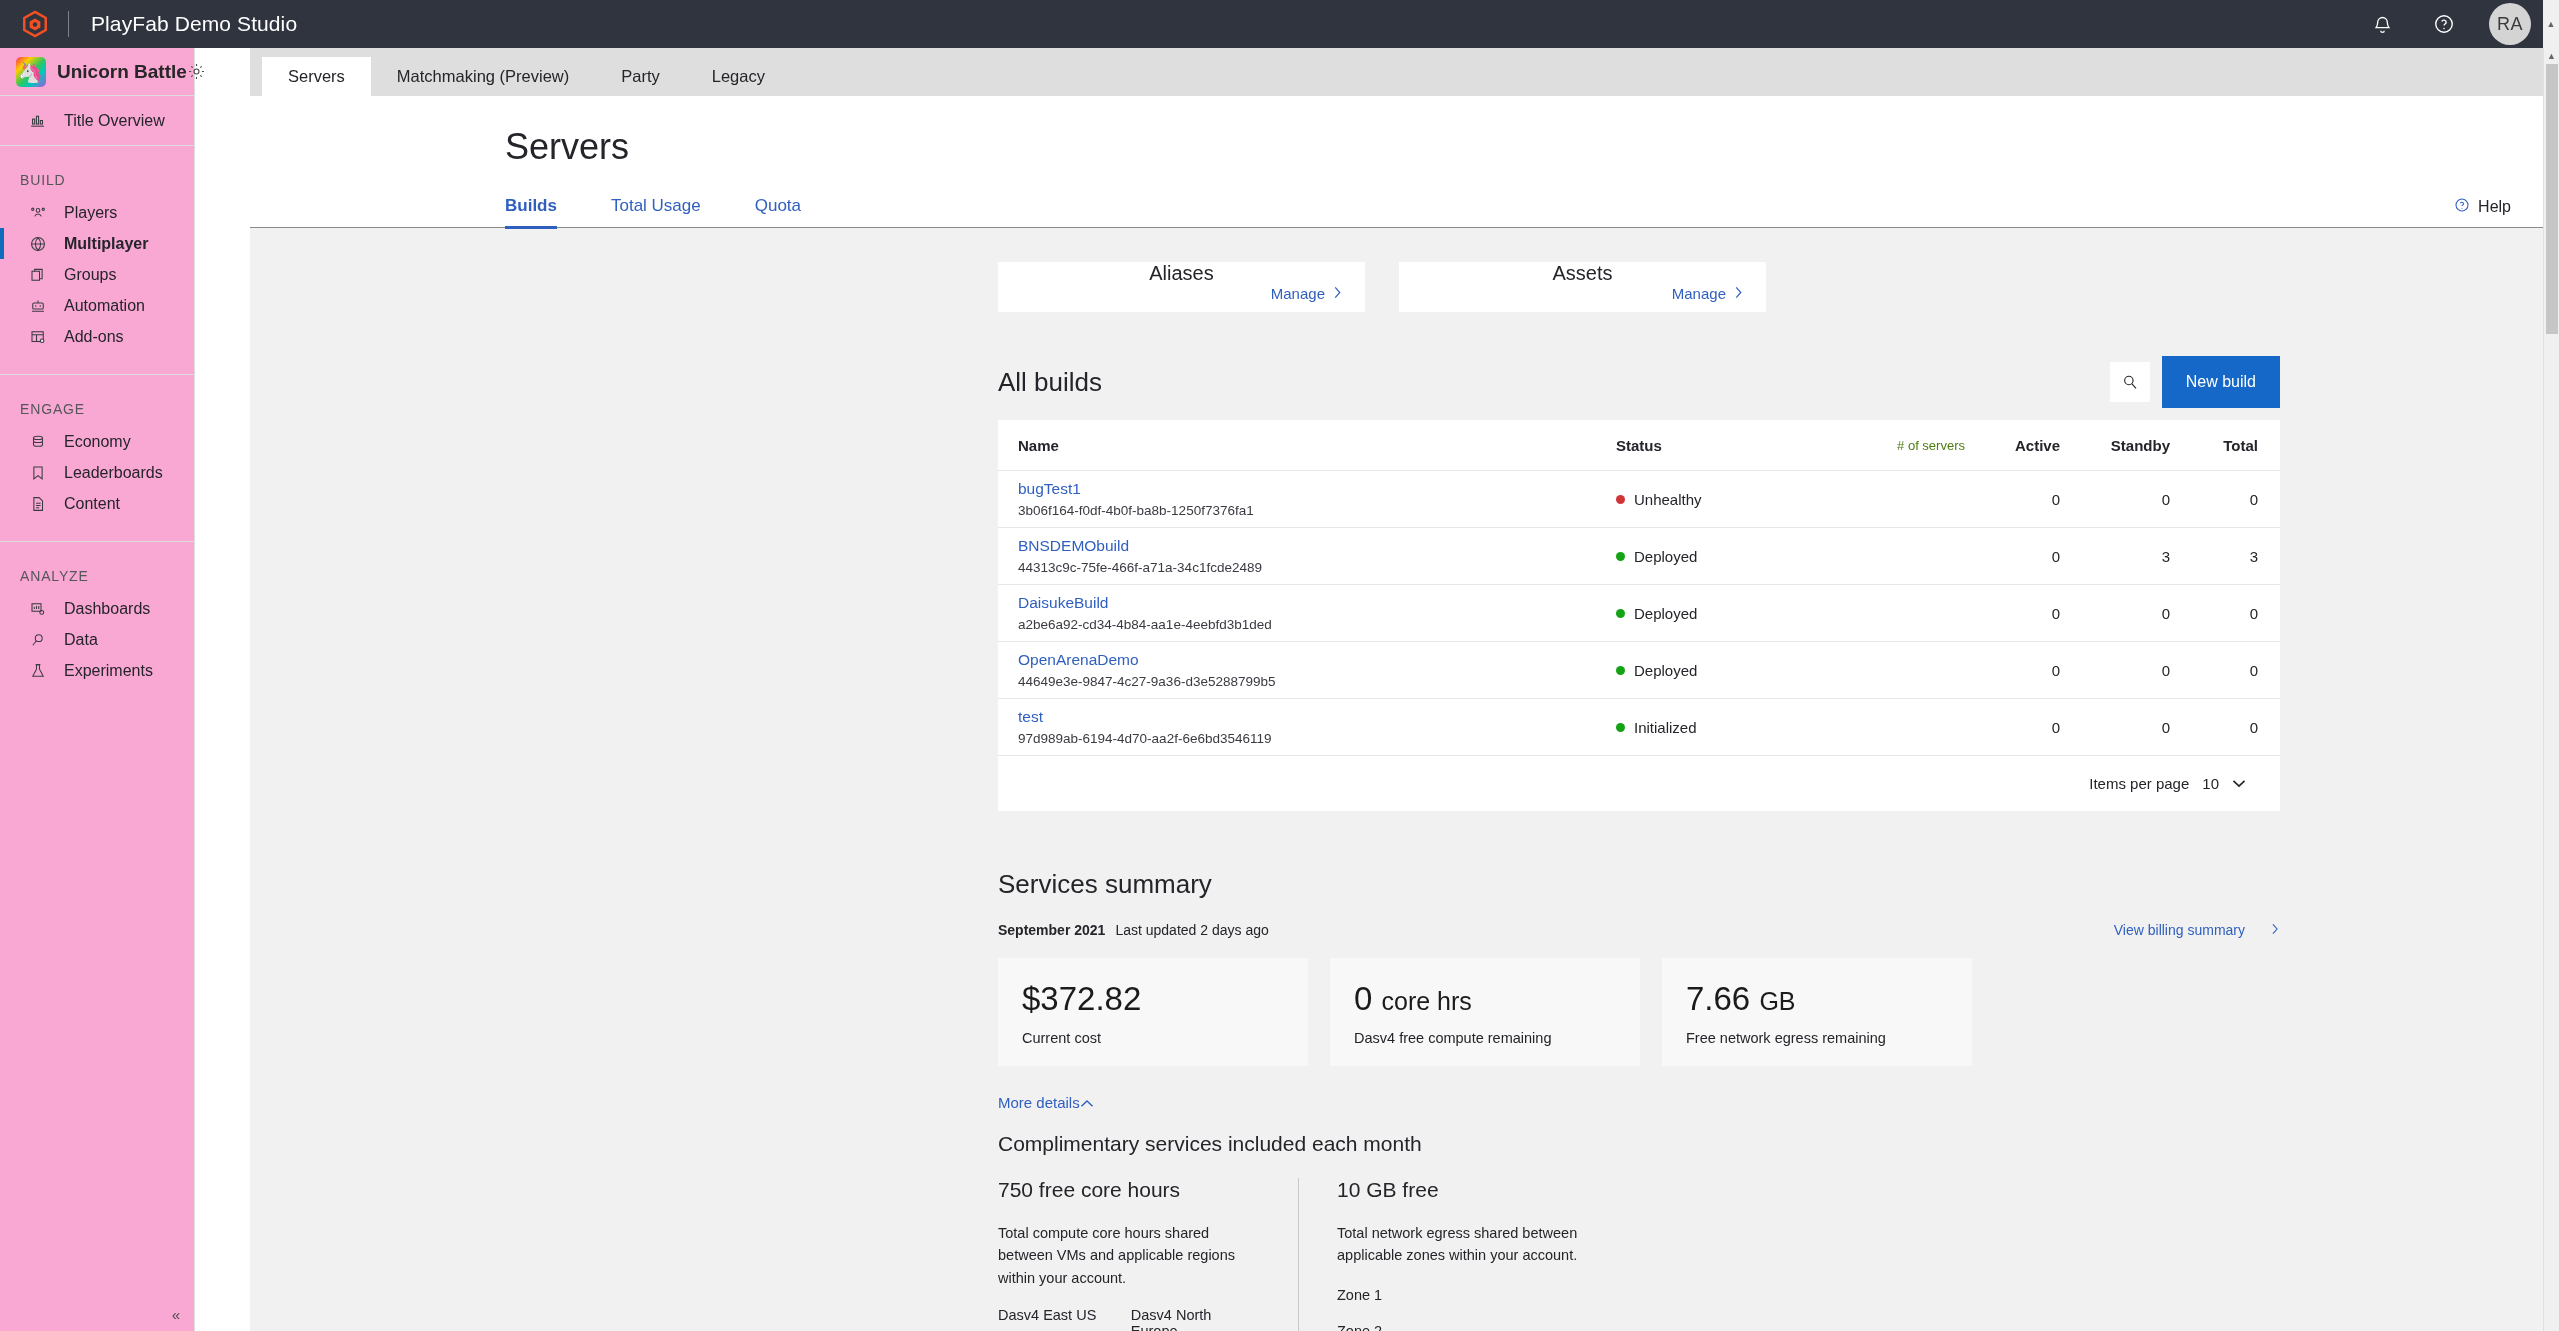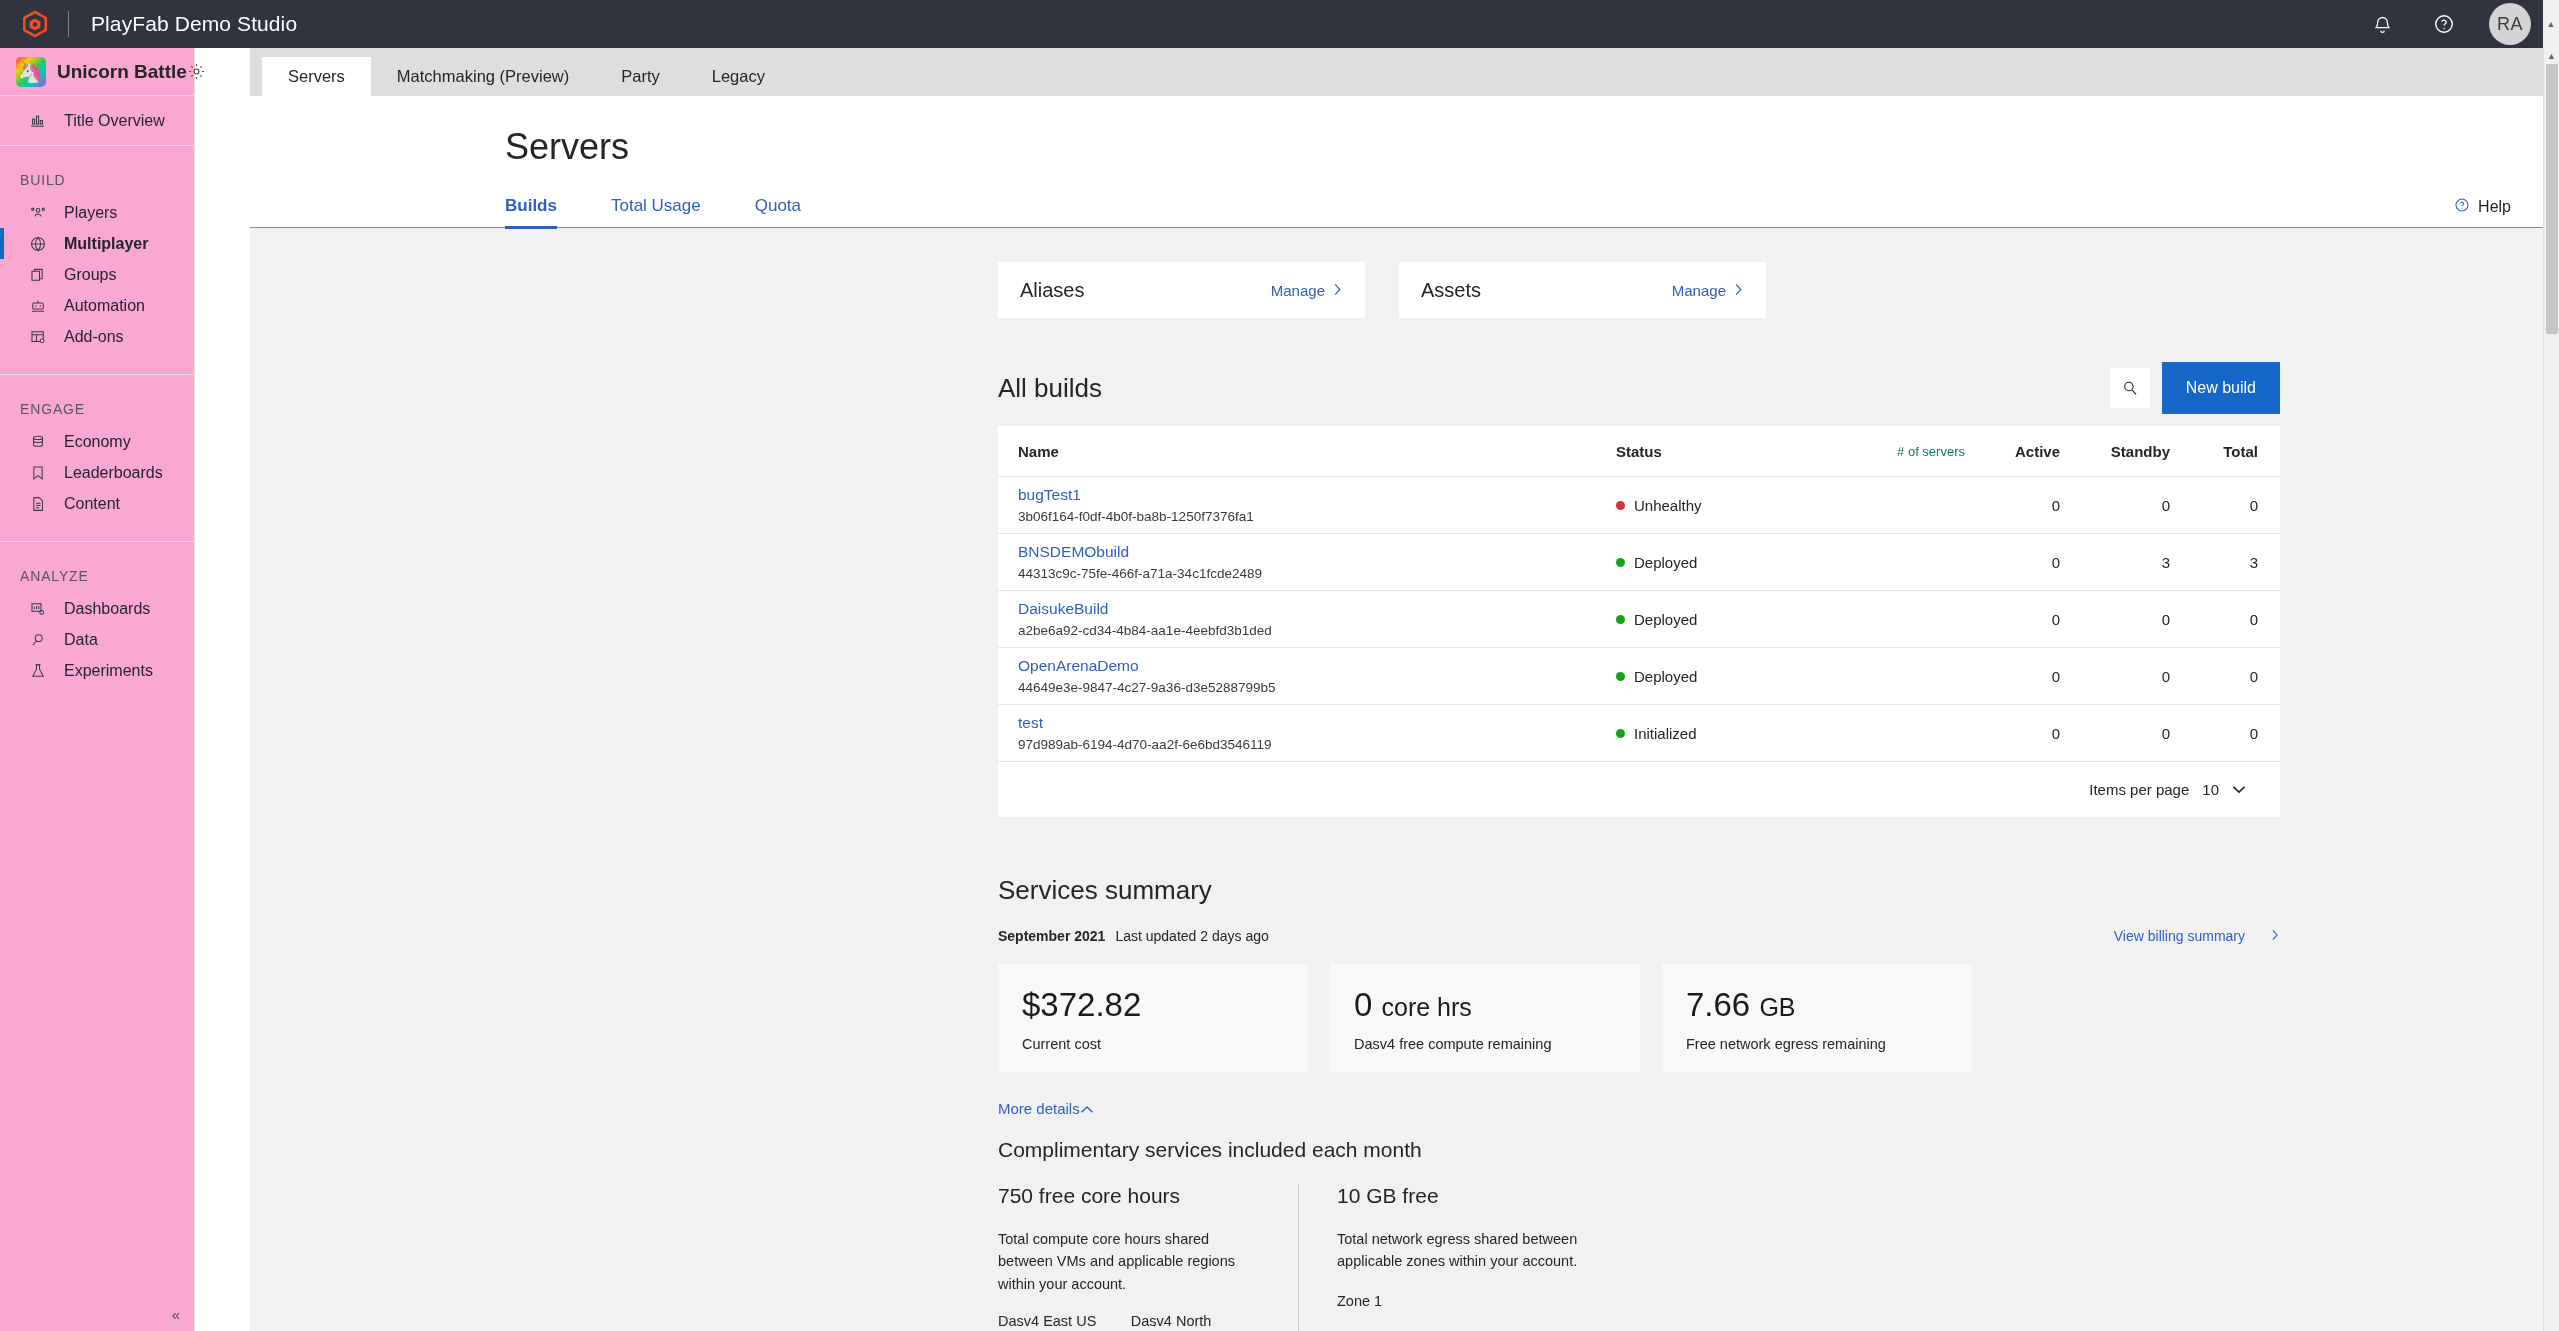--- a/index.html
+++ b/index.html
@@ -143,23 +143,24 @@
 
   .content-area {
     background: #f1f1f1; height: 1150px;
     padding-left: 0; overflow: hidden;
   }
   .content-inner { width: 1282px; margin-left: 748px; padding-top: 34px; }
 
   
   .cards-row { display: flex; gap: 34px; }
   .mini-card {
-    background: #ffffff; width: 367px; height: 56px;
+    background: #ffffff; width: 367px; height: 50px;
     display: flex; align-items: center;
     padding: 0 22px 0 22px;
+    flex-direction: column;
   }
   .mini-card-title { font-size: 20px; color: #24242a; }
   .mini-manage {
     margin-left: auto; font-size: 15px; color: #2f5fbf;
     display: flex; align-items: center; gap: 7px; cursor: pointer;
   }
 
   .allbuilds-row {
     display: flex; align-items: center; margin-top: 44px;
   }
@@ -178,21 +179,21 @@
 
   
   .tbl { background: #ffffff; margin-top: 12px; width: 1282px; }
   .tbl-head {
     display: flex; align-items: center; height: 50px;
     padding: 0 0 0 20px; font-size: 15px; font-weight: 700; color: #24242a;
   }
   .c-name { width: 598px; }
   .c-status { width: 209px; }
   .c-servers { width: 140px; text-align: right; font-weight: 400;
-    font-size: 13px; color: #0f766e; }
+    font-size: 13px; color: #4d7c0f; }
   .c-active { width: 95px; text-align: right; }
   .c-standby { width: 110px; text-align: right; }
   .c-total { width: 88px; text-align: right; }
 
   .tbl-row {
     display: flex; align-items: center; min-height: 55px;
     padding: 9px 0 9px 20px; border-top: 1px solid #e6e6e6;
     font-size: 15px; color: #24242a;
   }
   .build-name { color: #2f5fbf; font-size: 15.5px; cursor: pointer; }

